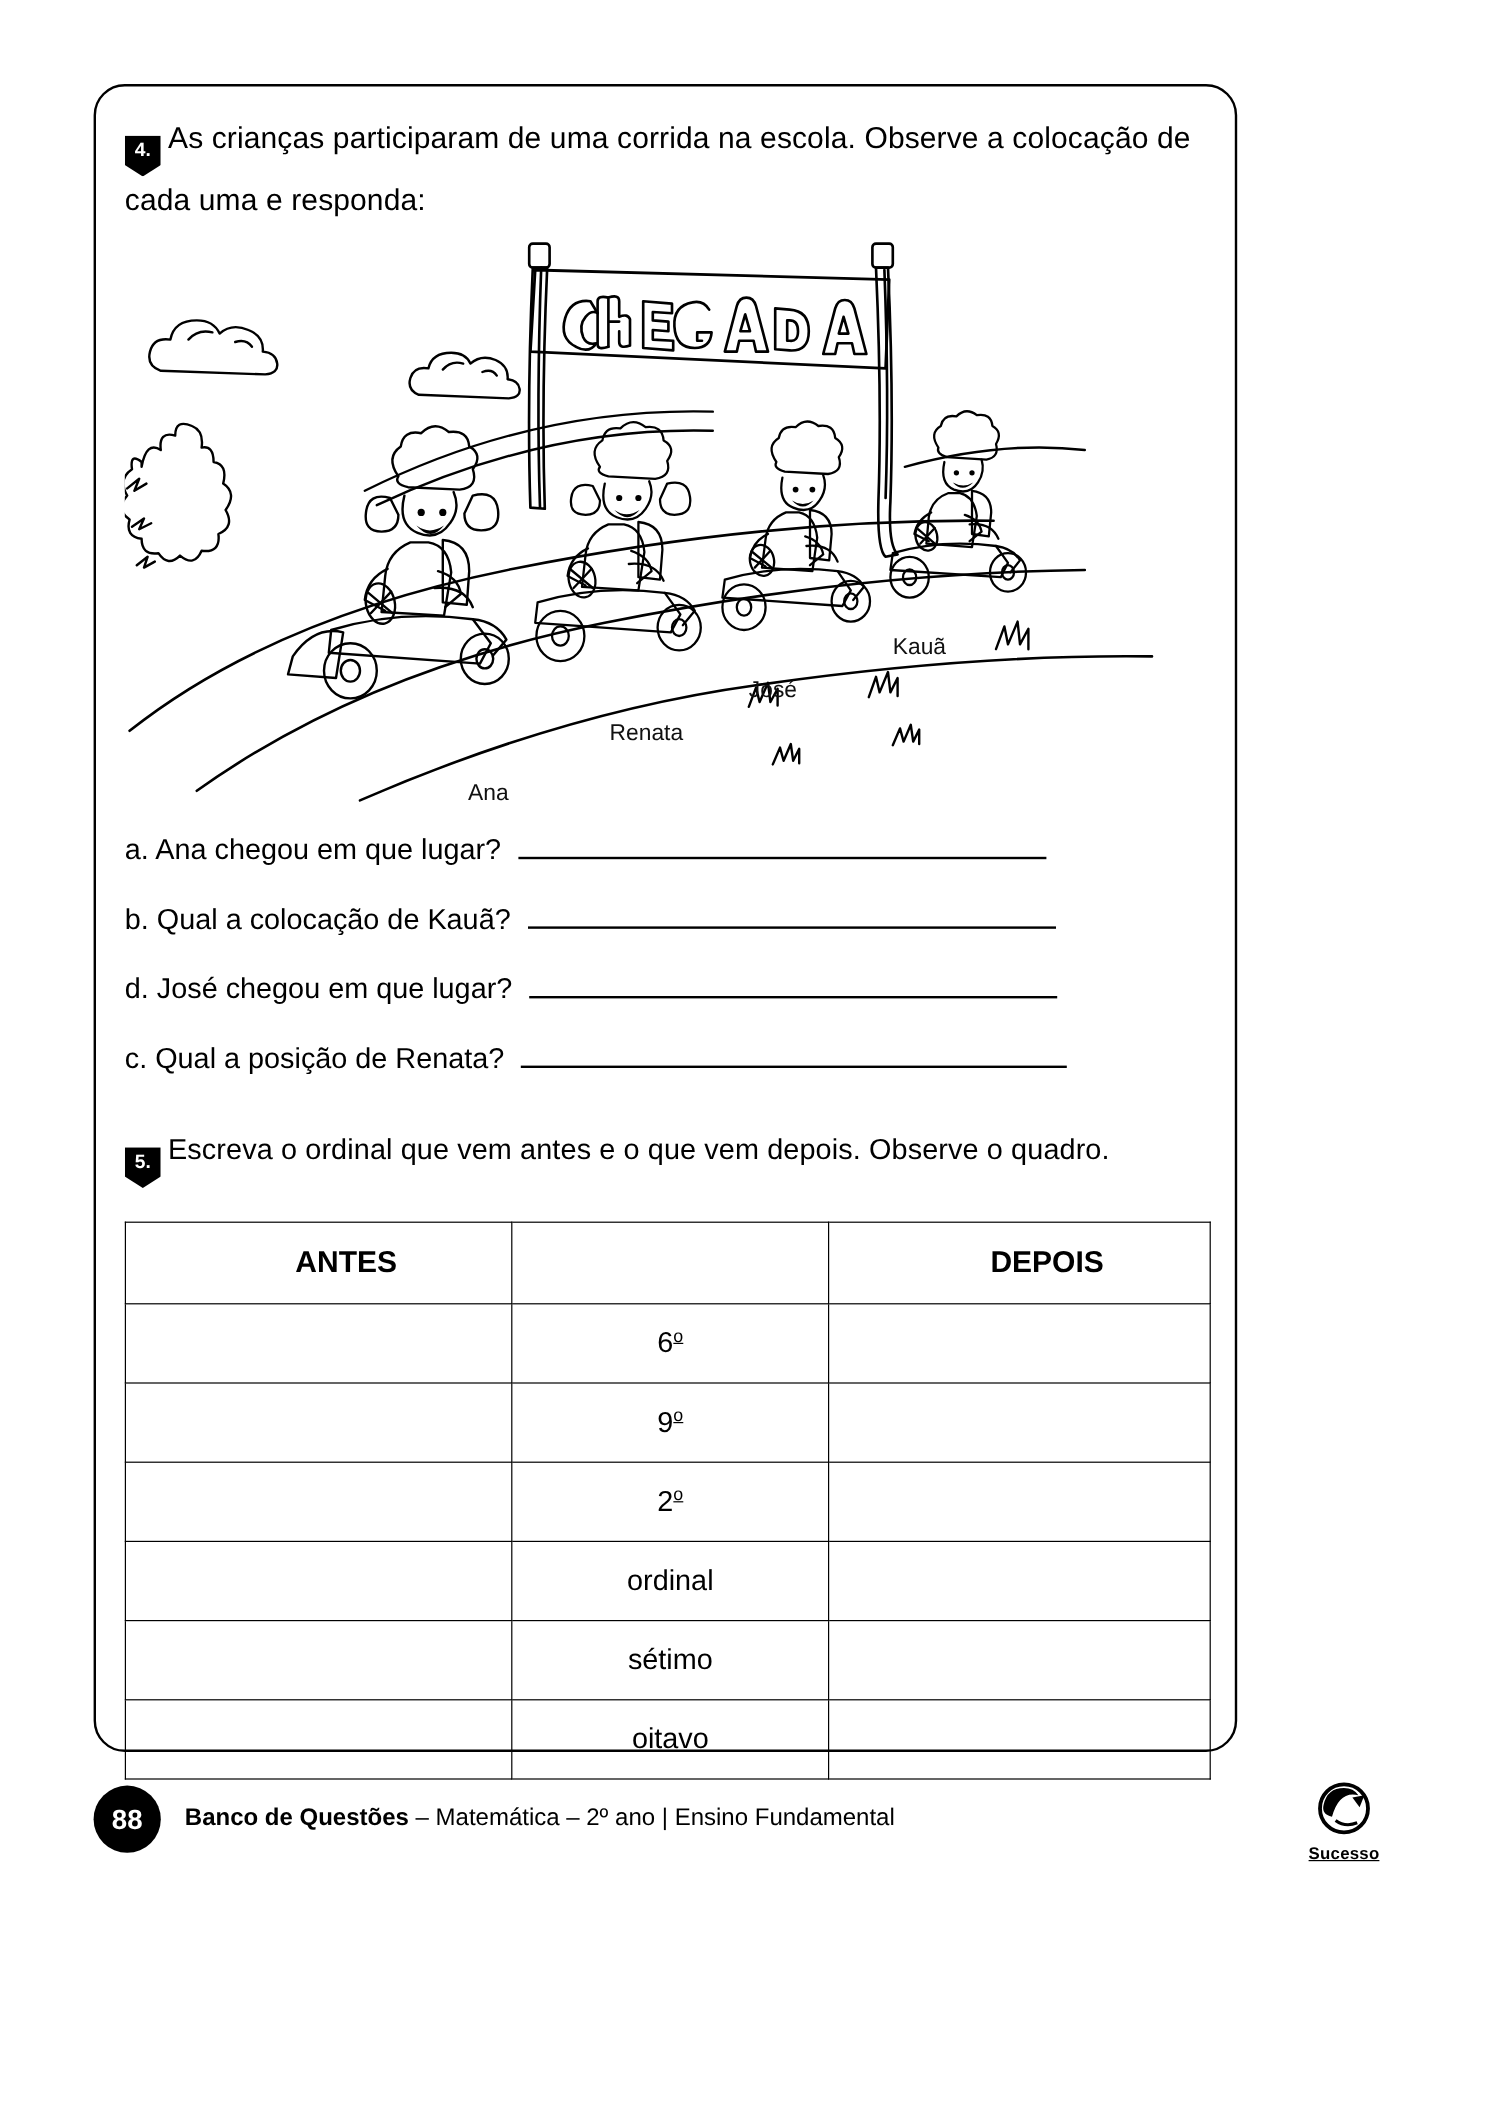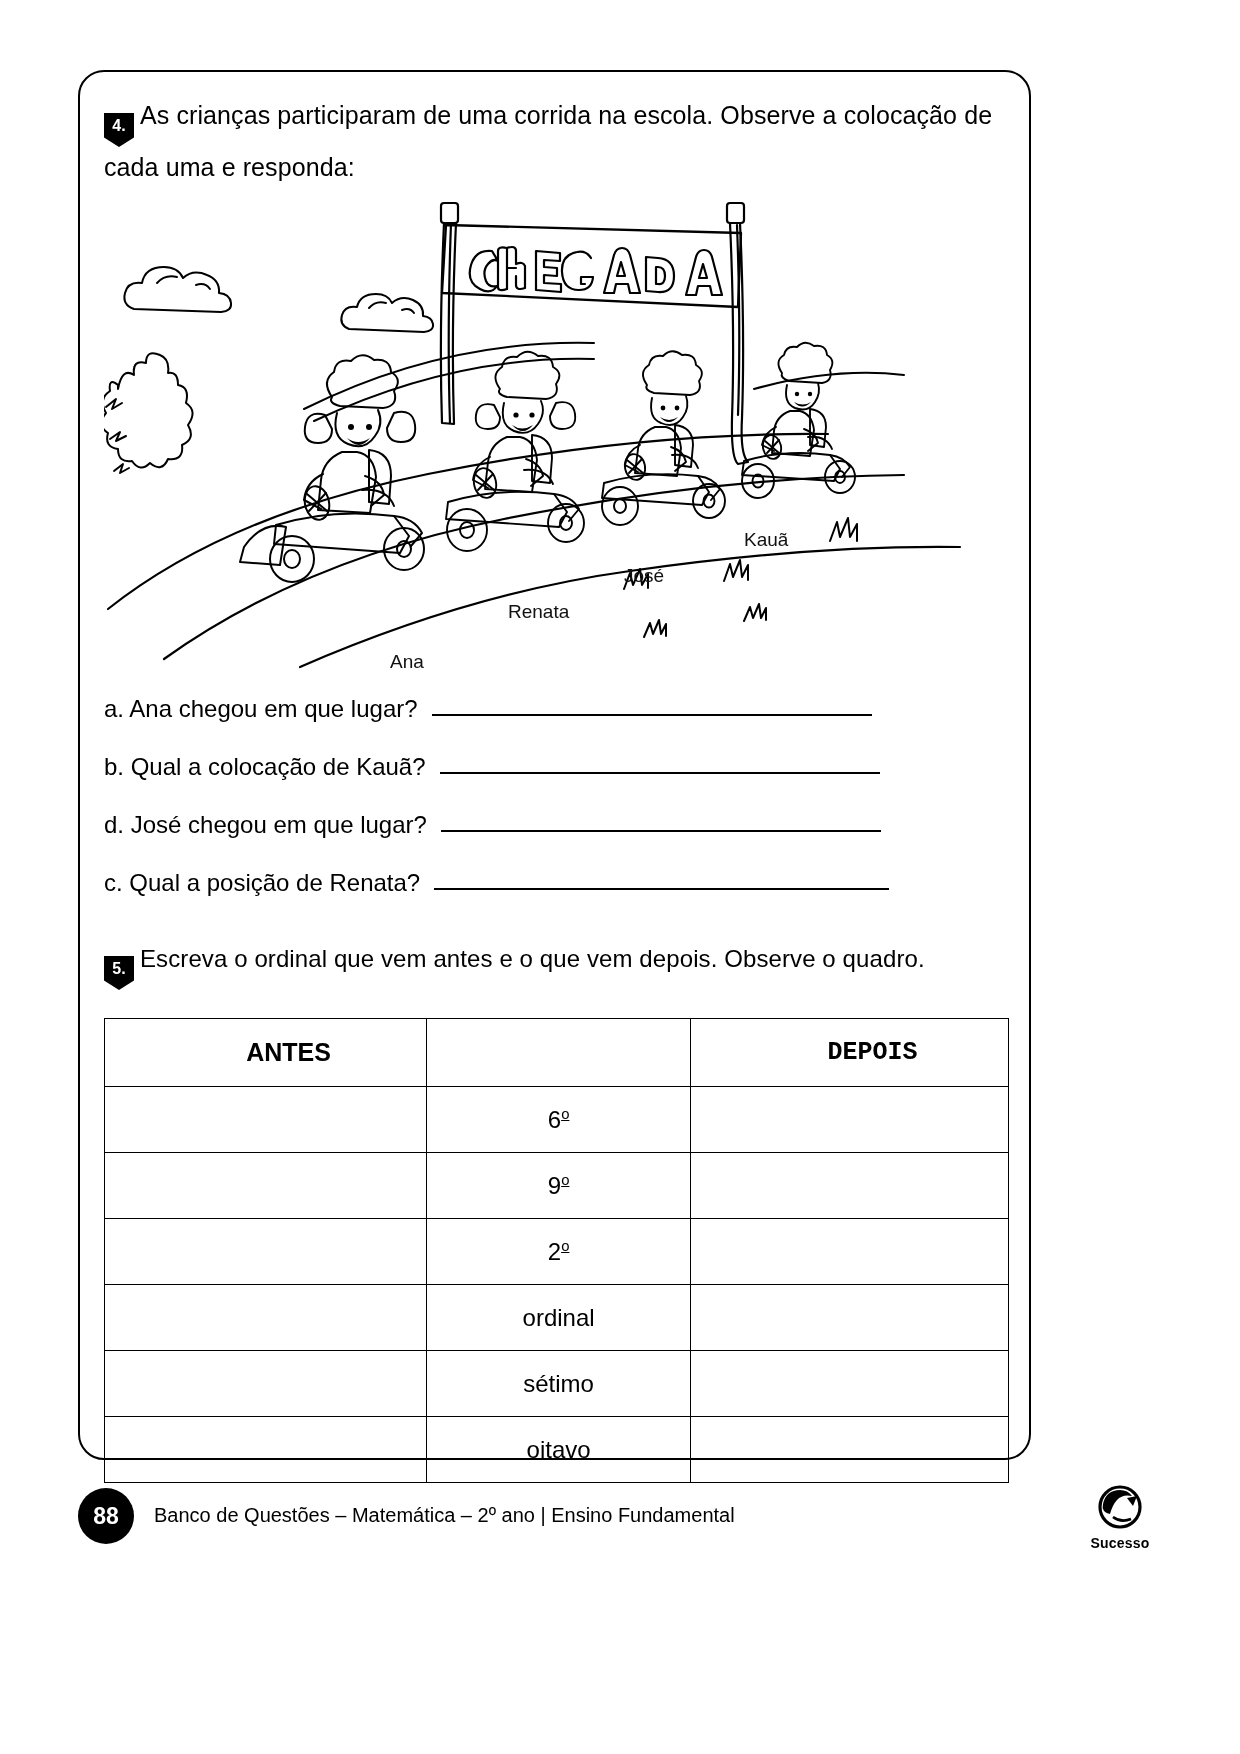--- a/index.html
+++ b/index.html
@@ -118,21 +118,21 @@
     font-weight: bold;
     font-size: 25px;
     padding-left: 46px;
   }
   table.quadro td.c1 { width: 306px; }
   table.quadro td.c2 { width: 251px; }
   table.quadro td.c3 { width: 302px; }
 
   
   table.quadro tr.head td:first-child { border-top-left-radius: 10px; }
-  table.quadro tr.head td:last-child  { border-top-right-radius: 10px; font-family: Liberation Mono, monospace; }
+  table.quadro tr.head td:last-child  { border-top-right-radius: 10px; }
   table.quadro tr:last-child td:first-child { border-bottom-left-radius: 10px; }
   table.quadro tr:last-child td:last-child  { border-bottom-right-radius: 10px; }
 
   .ord sup {
     font-size: .62em;
     vertical-align: super;
     text-decoration: underline;
     text-underline-offset: 1px;
   }
 
@@ -157,35 +157,36 @@
     align-items: center;
     justify-content: center;
   }
   .foot-text {
     position: absolute;
     left: 76px;
     top: 16px;
     font-size: 20px;
     white-space: nowrap;
   }
-  .foot-text b { font-weight: normal; }
+  .foot-text b { font-weight: bold; }
   .foot-text span.light { font-weight: normal; }
 
   .logo {
     position: absolute;
     right: 0;
     top: -4px;
     width: 86px;
     text-align: center;
   }
   .logo .logo-name {
     font-size: 14px;
     font-weight: bold;
     margin-top: 1px;
     letter-spacing: .2px;
+    text-decoration: underline;
   }
 </style>
 </head>
 <body>
 
 <div class="page-frame"></div>
 
 <div class="content">
 
   <div>

